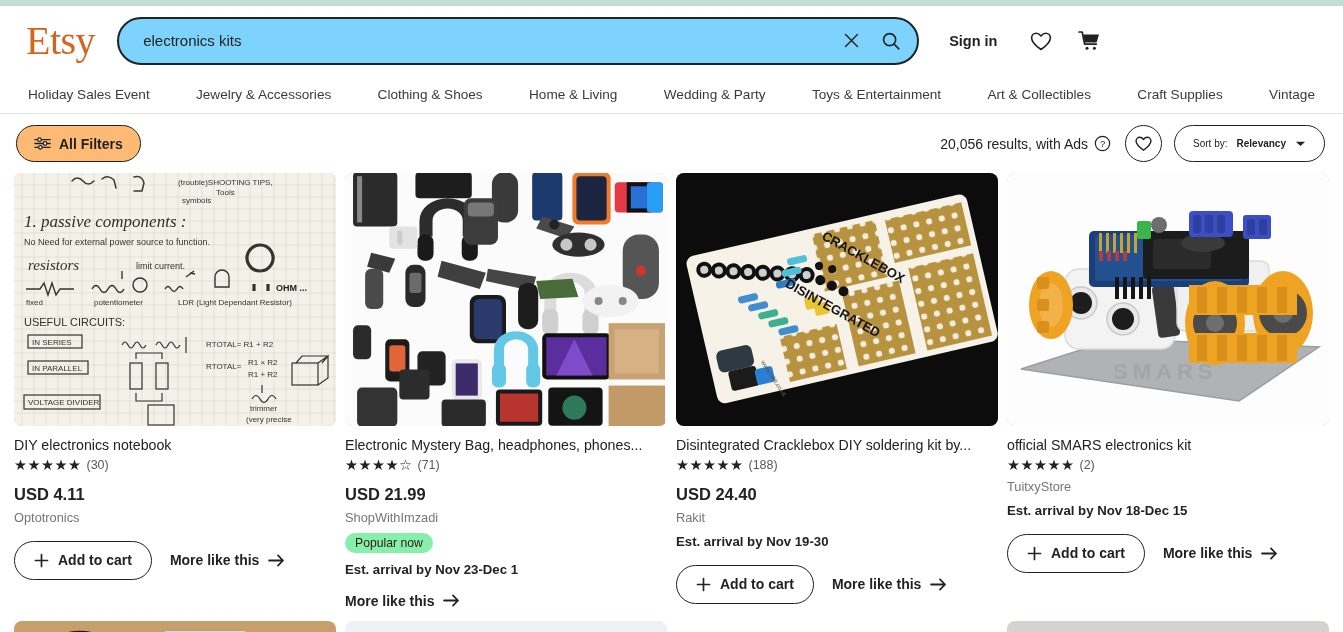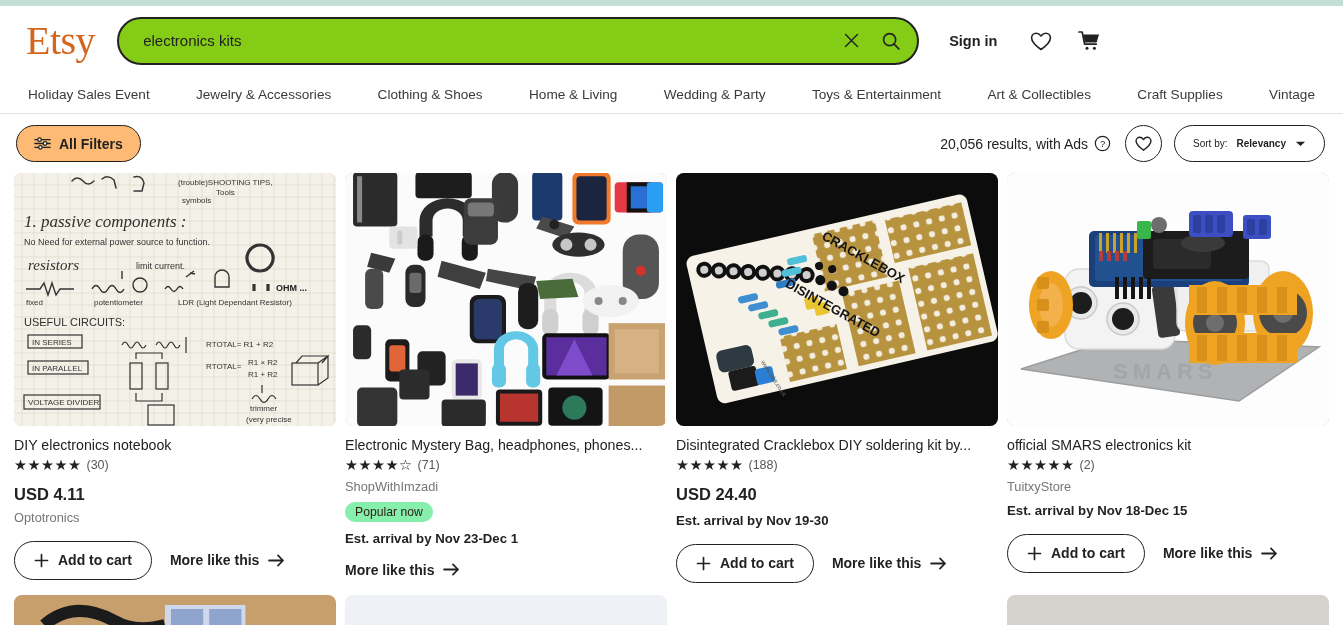--- a/index.html
+++ b/index.html
@@ -31,21 +31,21 @@
     margin-right: 22px;
     user-select: none;
     text-align: right;
   }
   .search-wrap {
     flex: 1;
     max-width: 802px;
     height: 48px;
     border: 2px solid #222;
     border-radius: 26px;
-    background: #84cc16;
+    background: #7dd3fc;
     display: flex;
     align-items: center;
     padding: 0 6px 0 24px;
   }
   .search-input {
     flex: 1;
     border: 0;
     outline: 0;
     background: transparent;
     font-family: "Liberation Sans", sans-serif;
@@ -466,20 +466,21 @@
           <rect x="96" y="226" width="44" height="27" rx="4" fill="#2a2a2a"></rect>
           <rect x="12" y="214" width="40" height="39" rx="5" fill="#333"></rect>
         </g>
       </svg>
     </div>
     <div class="title">Electronic Mystery Bag, headphones, phones...</div>
     <div class="rating">
       <span class="stars">★★★★☆</span>
       <span class="rcount">(71)</span>
     </div>
+    <div class="price">USD 21.99</div>
     <div class="shop">ShopWithImzadi</div>
     <div class="badge">Popular now</div>
     <div class="eta">Est. arrival by Nov 23-Dec 1</div>
     <div class="actions">
       <div class="more-link">
         <span>More like this</span>
         <svg width="17" height="13" viewBox="0 0 18 14">
           <path d="M1 7 H16 M10.6 1.6 L16 7 L10.6 12.4" stroke="#222" stroke-width="1.9" fill="none" stroke-linecap="round" stroke-linejoin="round"></path>
         </svg>
       </div>
@@ -556,20 +557,21 @@
           <text x="72" y="170" font-family="Liberation Sans, sans-serif" font-size="6" fill="#555" transform="rotate(70 72 170)">www.rakit.co.uk</text>
         </g>
       </svg>
     </div>
     <div class="title">Disintegrated Cracklebox DIY soldering kit by...</div>
     <div class="rating">
       <span class="stars">★★★★★</span>
       <span class="rcount">(188)</span>
     </div>
     <div class="price">USD 24.40</div>
+    <div class="shop">Rakit</div>
     <div class="eta">Est. arrival by Nov 19-30</div>
     <div class="actions">
       <div class="cart-btn">
         <svg width="15" height="15" viewBox="0 0 16 16">
           <path d="M8 1.6 V14.4 M1.6 8 H14.4" stroke="#222" stroke-width="1.8" stroke-linecap="round"></path>
         </svg>
         <span>Add to cart</span>
       </div>
       <div class="more-link">
         <span>More like this</span>

